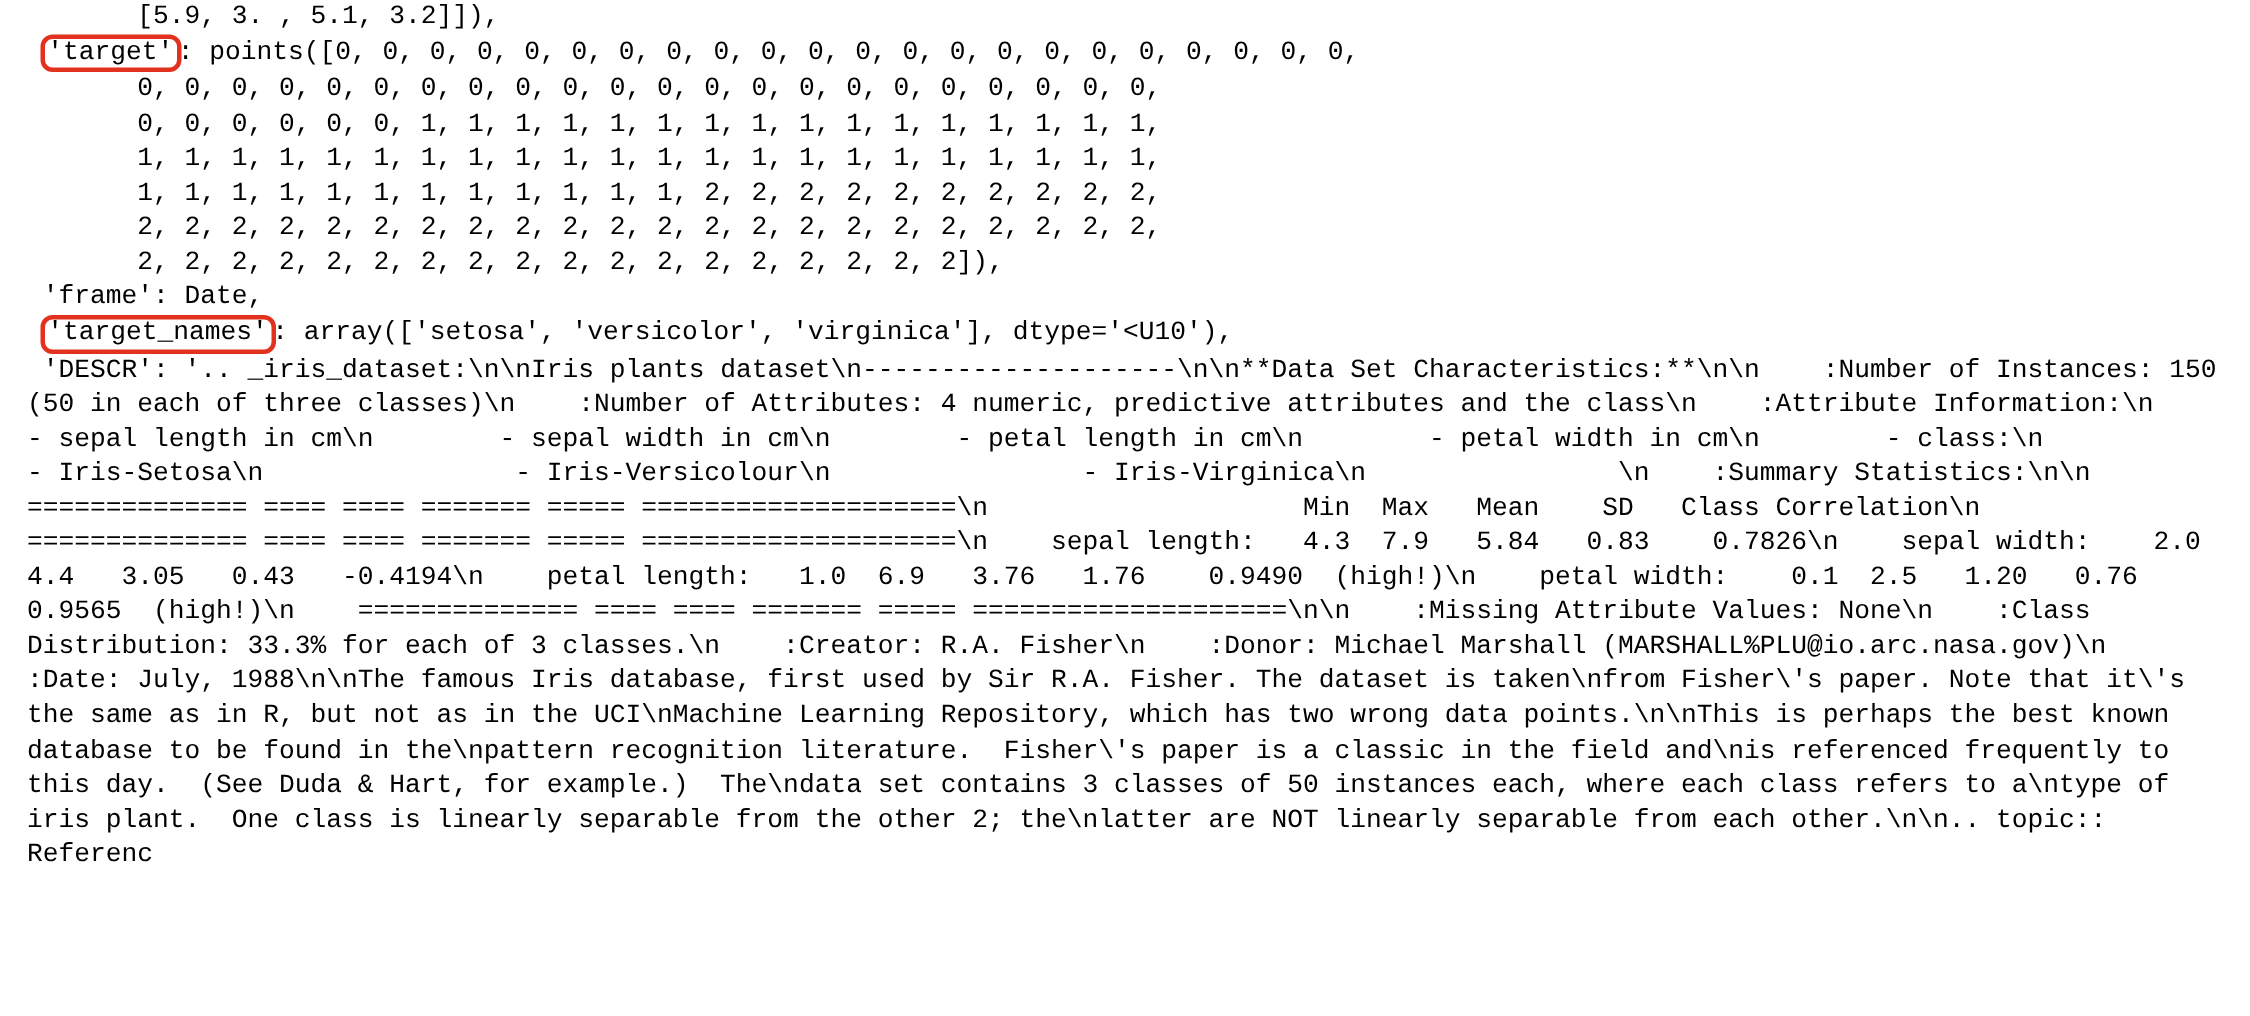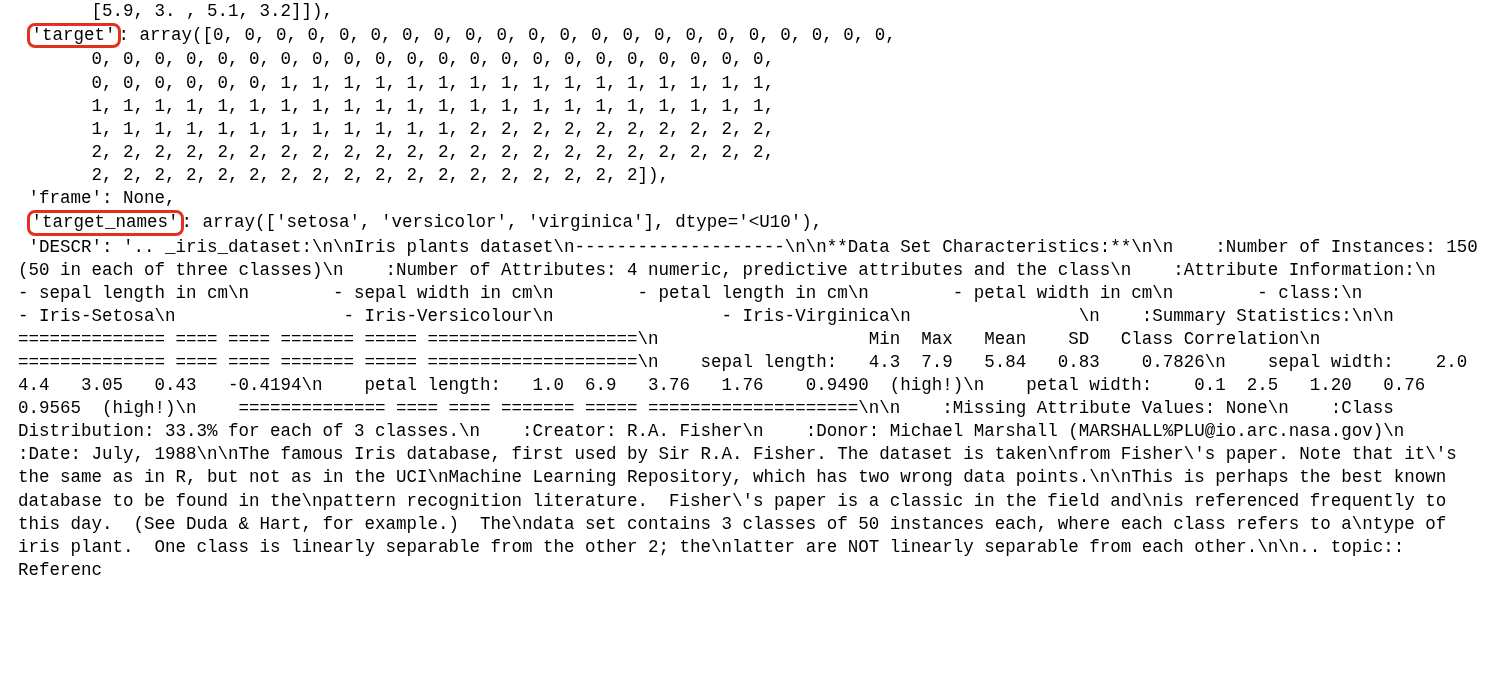--- a/index.html
+++ b/index.html
@@ -25,22 +25,22 @@
     padding: 0 2px 1px 2px;
     margin: 0 -2px;
     display: inline-block;
     line-height: 1.05;
   }
 </style>
 </head>
 <body>
 
 <div class="page"><span>       [5.9, 3. , 5.1, 3.2]]),</span>
-<span> </span><span class="hl">'target'</span><span>: array([0, 0, 0, 0, 0, 0, 0, 0, 0, 0, 0, 0, 0, 0, 0, 0, 0, 0, 0, 0, 0, 0,</span>
+<span> </span><span class="hl">'target'</span><span>: points([0, 0, 0, 0, 0, 0, 0, 0, 0, 0, 0, 0, 0, 0, 0, 0, 0, 0, 0, 0, 0, 0,</span>
 <span>       0, 0, 0, 0, 0, 0, 0, 0, 0, 0, 0, 0, 0, 0, 0, 0, 0, 0, 0, 0, 0, 0,</span>
 <span>       0, 0, 0, 0, 0, 0, 1, 1, 1, 1, 1, 1, 1, 1, 1, 1, 1, 1, 1, 1, 1, 1,</span>
 <span>       1, 1, 1, 1, 1, 1, 1, 1, 1, 1, 1, 1, 1, 1, 1, 1, 1, 1, 1, 1, 1, 1,</span>
 <span>       1, 1, 1, 1, 1, 1, 1, 1, 1, 1, 1, 1, 2, 2, 2, 2, 2, 2, 2, 2, 2, 2,</span>
 <span>       2, 2, 2, 2, 2, 2, 2, 2, 2, 2, 2, 2, 2, 2, 2, 2, 2, 2, 2, 2, 2, 2,</span>
 <span>       2, 2, 2, 2, 2, 2, 2, 2, 2, 2, 2, 2, 2, 2, 2, 2, 2, 2]),</span>
-<span> 'frame': None,</span>
+<span> 'frame': Date,</span>
 <span> </span><span class="hl">'target_names'</span><span>: array(['setosa', 'versicolor', 'virginica'], dtype='&lt;U10'),</span>
 <span> 'DESCR': '.. _iris_dataset:\n\nIris plants dataset\n--------------------\n\n**Data Set Characteristics:**\n\n    :Number of Instances: 150 (50 in each of three classes)\n    :Number of Attributes: 4 numeric, predictive attributes and the class\n    :Attribute Information:\n        - sepal length in cm\n        - sepal width in cm\n        - petal length in cm\n        - petal width in cm\n        - class:\n                - Iris-Setosa\n                - Iris-Versicolour\n                - Iris-Virginica\n                \n    :Summary Statistics:\n\n    ============== ==== ==== ======= ===== ====================\n                    Min  Max   Mean    SD   Class Correlation\n    ============== ==== ==== ======= ===== ====================\n    sepal length:   4.3  7.9   5.84   0.83    0.7826\n    sepal width:    2.0  4.4   3.05   0.43   -0.4194\n    petal length:   1.0  6.9   3.76   1.76    0.9490  (high!)\n    petal width:    0.1  2.5   1.20   0.76    0.9565  (high!)\n    ============== ==== ==== ======= ===== ====================\n\n    :Missing Attribute Values: None\n    :Class Distribution: 33.3% for each of 3 classes.\n    :Creator: R.A. Fisher\n    :Donor: Michael Marshall (MARSHALL%PLU@io.arc.nasa.gov)\n    :Date: July, 1988\n\nThe famous Iris database, first used by Sir R.A. Fisher. The dataset is taken\nfrom Fisher\'s paper. Note that it\'s the same as in R, but not as in the UCI\nMachine Learning Repository, which has two wrong data points.\n\nThis is perhaps the best known database to be found in the\npattern recognition literature.  Fisher\'s paper is a classic in the field and\nis referenced frequently to this day.  (See Duda &amp; Hart, for example.)  The\ndata set contains 3 classes of 50 instances each, where each class refers to a\ntype of iris plant.  One class is linearly separable from the other 2; the\nlatter are NOT linearly separable from each other.\n\n.. topic:: Referenc</span></div>
 
 </body></html>

